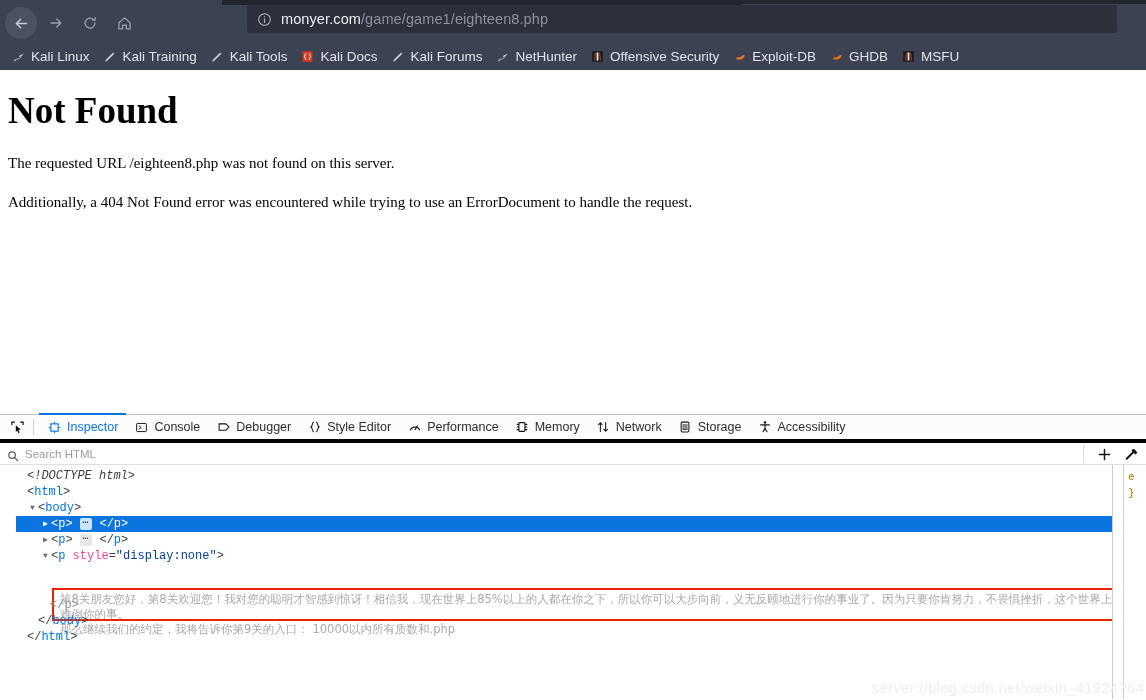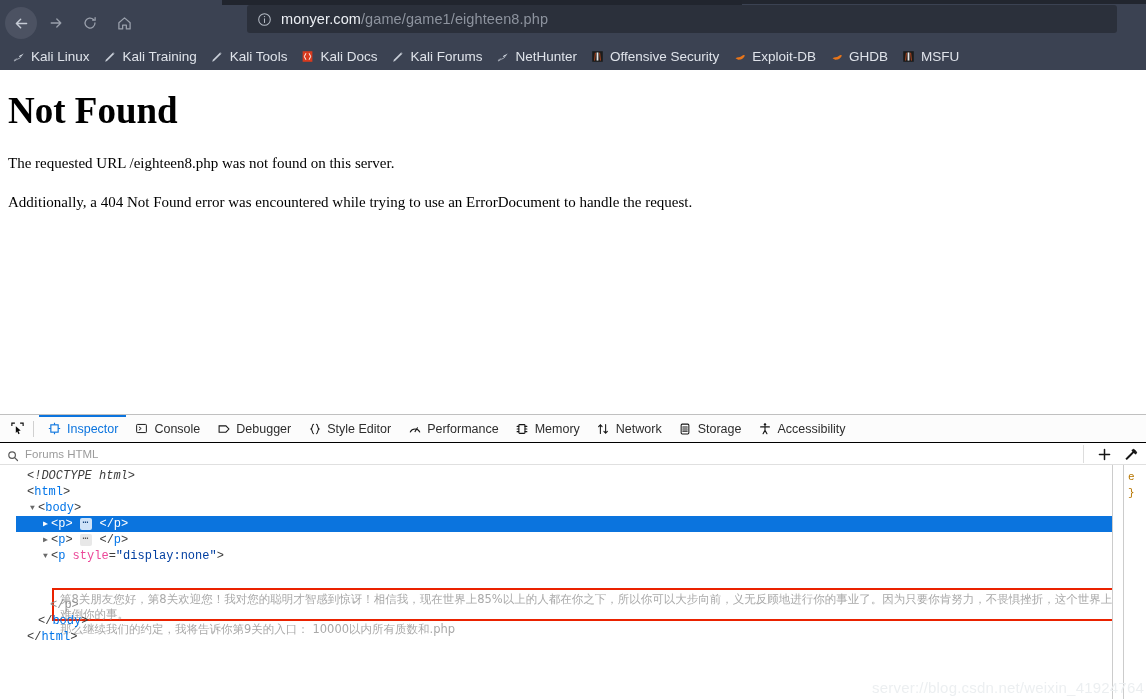--- a/index.html
+++ b/index.html
@@ -129,21 +129,21 @@
     position: relative;
     width: 1146px;
     height: 286px;
     background: #ffffff;
     border-top: 1px solid #c0c0c0;
   }
   .dt-toolbar {
     height: 28px;
     display: flex;
     align-items: center;
-    border-bottom: 1px solid #000000;
+    border-bottom: 4px solid #000000;
     background: #fcfcfc;
     padding-left: 4px;
   }
   .picker-btn {
     width: 26px; height: 24px;
     display: flex; align-items: center; justify-content: center;
     color: #0b0b0b;
   }
   .tb-sep {
     width: 1px; height: 16px;
@@ -552,21 +552,21 @@
     </div>
   </div>
 
   <div class="dt-search">
     <span class="srch-ico">
       <svg width="12" height="12" viewBox="0 0 16 16" fill="none" stroke="currentColor" stroke-width="1.6">
         <circle cx="6.8" cy="6.8" r="4.4"></circle>
         <path d="M10.2 10.2 L14 14" stroke-linecap="round"></path>
       </svg>
     </span>
-    <span class="srch-ph">Forums HTML</span>
+    <span class="srch-ph">Search HTML</span>
     <div class="srch-right">
       <div class="vsep"></div>
       <div class="ico-btn">
         <svg width="15" height="15" viewBox="0 0 16 16" stroke="currentColor" stroke-width="1.6" stroke-linecap="round">
           <path d="M8 2.6 V13.4 M2.6 8 H13.4"></path>
         </svg>
       </div>
       <div class="ico-btn">
         <svg width="15" height="15" viewBox="0 0 16 16" fill="none" stroke="currentColor" stroke-width="1.3" stroke-linecap="round">
           <path d="M10.2 2.6 L13.4 5.8"></path>

